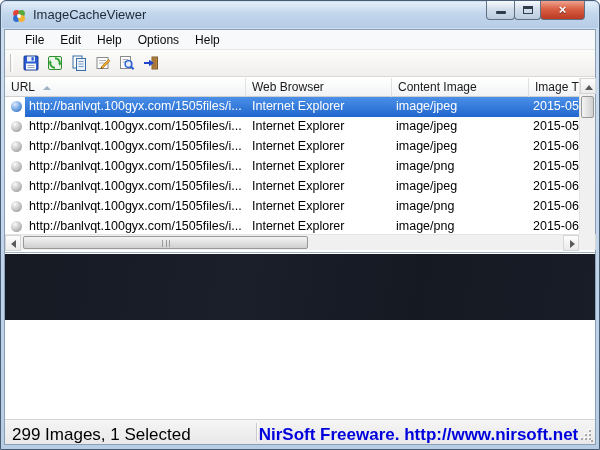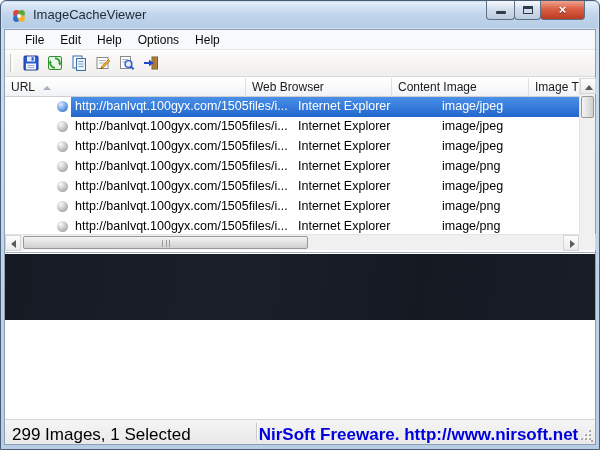--- a/index.html
+++ b/index.html
@@ -47,21 +47,21 @@
     border-bottom:1px solid #cfcfcf; }
   .hcell { position:absolute; top:0; height:19px; font-size:12px; color:#1a1a1a;
     padding:2px 0 0 6px; border-right:1px solid #e0e0e0; overflow:hidden; white-space:nowrap; }
   .h-url { left:0; width:241px; }
   .h-browser { left:241px; width:146px; }
   .h-type { left:387px; width:137px; }
   .h-time { left:524px; width:54px; border-right:none; }
   .sort-arrow { display:inline-block; margin-left:8px; width:0; height:0;
     border-left:4px solid transparent; border-right:4px solid transparent;
     border-bottom:4px solid #9fb2c4; vertical-align:middle; }
-  .lv-body { position:absolute; left:0; top:19px; right:16px; height:137px; overflow:hidden; background:#fff;padding-left:46px; }
+  .lv-body { position:absolute; left:0; top:19px; right:16px; height:137px; overflow:hidden; background:#fff; }
   .row { position:relative; height:20px; }
   .row.selected::before { content:''; position:absolute; left:20px; right:0; top:0; bottom:0;
     background:linear-gradient(#4a90e8,#2166cc); }
   .cell { position:absolute; top:2px; font-size:12.5px; color:#000; white-space:nowrap; overflow:hidden; z-index:1; }
   .row.selected .cell { color:#fff; }
   .sphere { position:absolute; left:6px; top:4px; width:11px; height:11px; border-radius:50%; z-index:1;
     background:radial-gradient(circle at 35% 30%, #fafafa, #c0c0c0 55%, #8d8d8d); }
   .row.selected .sphere { background:radial-gradient(circle at 35% 30%, #ddeaff, #6aa0e0 55%, #2c64b0); }
   .c-url { left:24px; width:216px; }
   .c-browser { left:247px; width:138px; }

